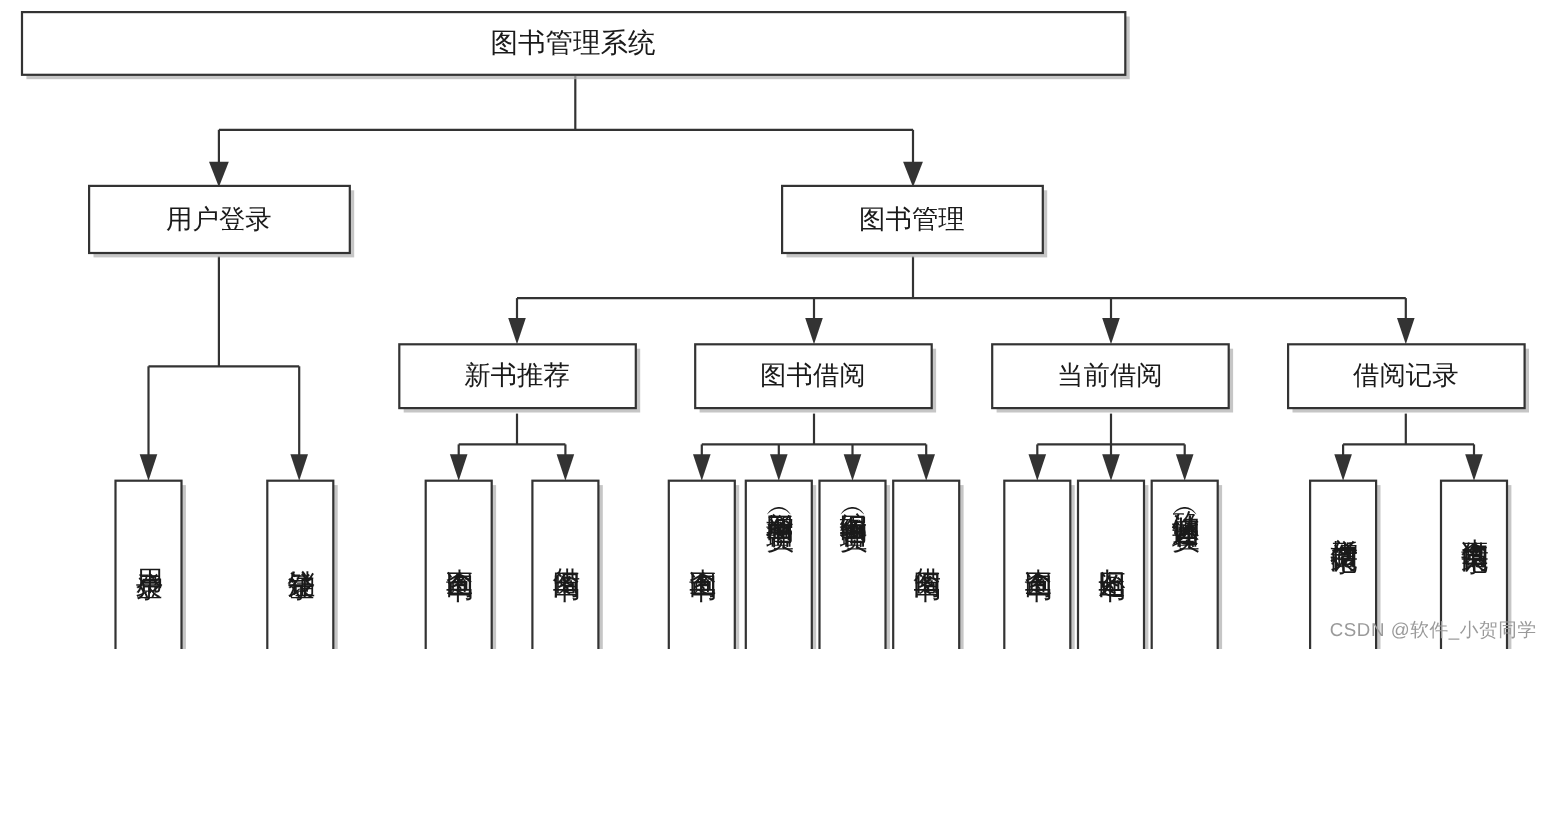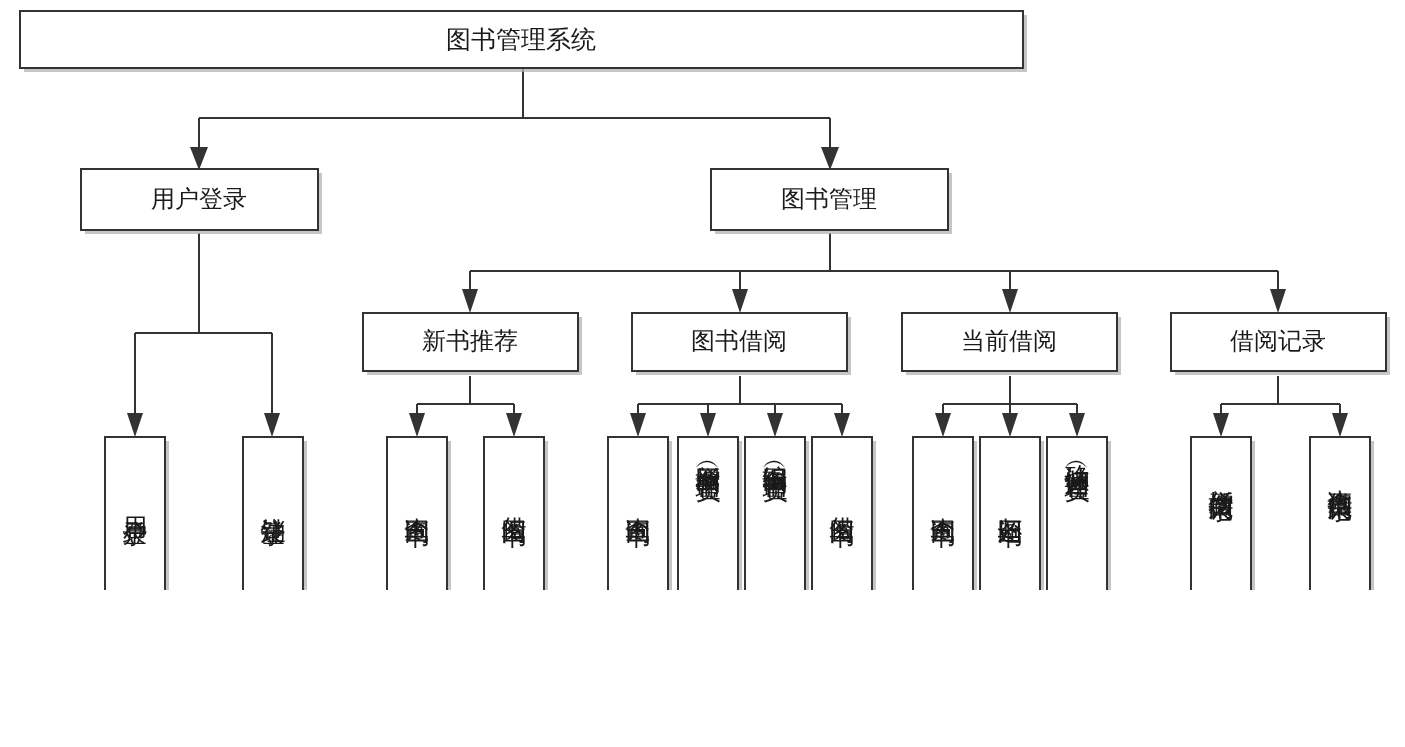--- a/index.html
+++ b/index.html
@@ -293,14 +293,15 @@
     <span class="leaf-label" style="margin-top:8px;">确认归还（管理员）</span>
   </div>
 
   <div class="leaf-label-wrap" style="left:1191px; top:437px; width:60px; height:296px;">
     <span class="leaf-label" style="margin-top:32px;">新增借阅记录</span>
   </div>
   <div class="leaf-label-wrap" style="left:1310px; top:437px; width:60px; height:296px;">
     <span class="leaf-label" style="margin-top:32px;">查询借阅记录</span>
   </div>
 
+  <div class="watermark">CSDN @软件_小贺同学</div>
 
 </div>
 
 </body></html>

